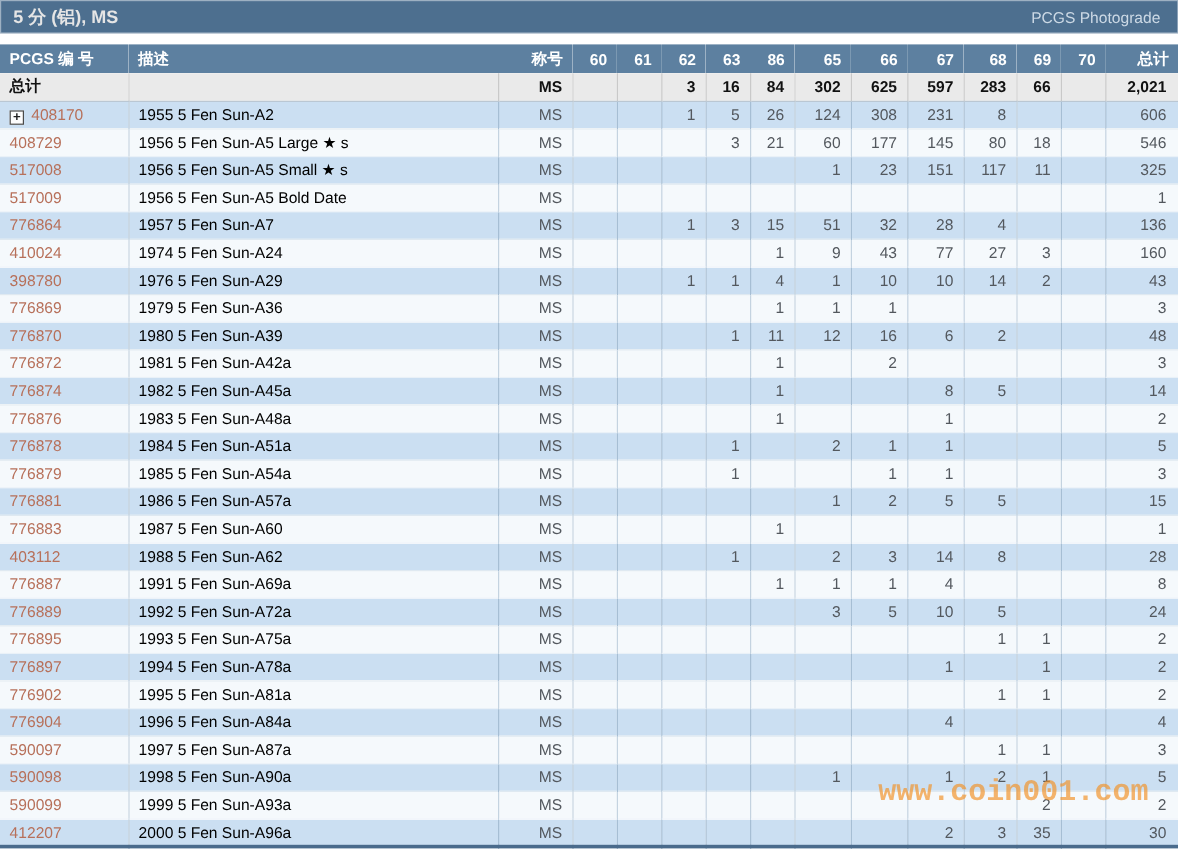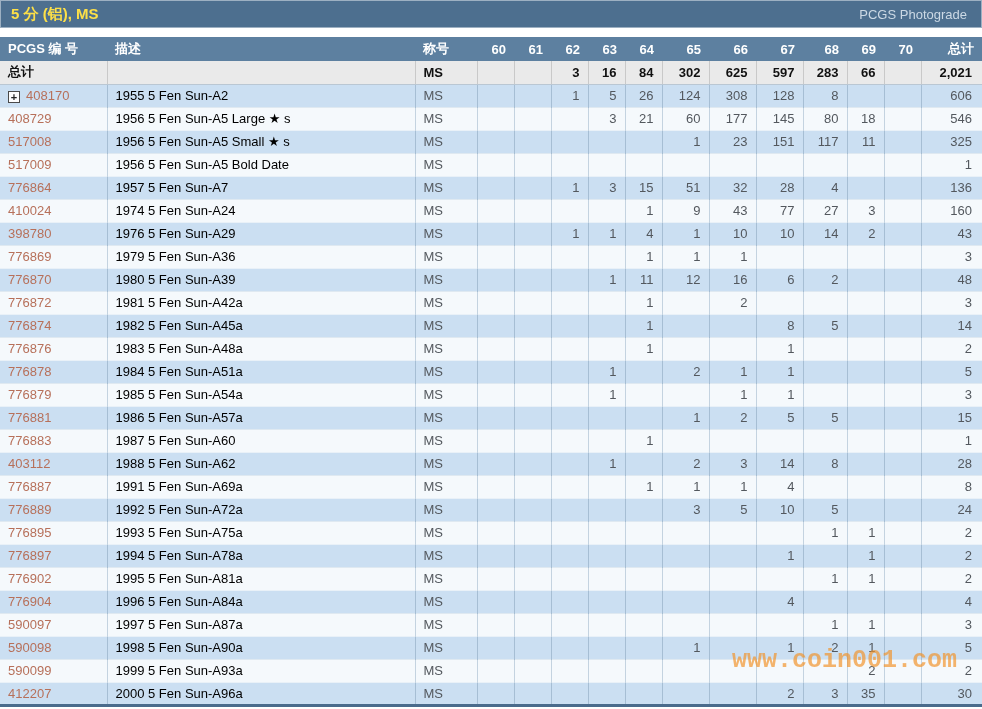--- a/index.html
+++ b/index.html
@@ -12,21 +12,21 @@
     background: #ffffff;
   }
 
   .title-bar {
     height: 28px;
     background: #4d6f8f;
     border: 1px solid #9db0c2;
     display: flex; align-items: center; justify-content: space-between;
     padding: 0 14px 0 10px;
   }
-  .title-text { color: #fde047; font-size: 15px; font-weight: bold; }
+  .title-text { color: #e5e5e5; font-size: 15px; font-weight: bold; }
   .photograde-link { color: #ccd9e5; font-size: 13px; text-decoration: none; cursor: pointer; }
 
   .gap { height: 9px; background: #ffffff; }
 
   table.pop-table {
     width: 982px;
     border-collapse: collapse;
     table-layout: fixed;
     border-bottom: 3px solid #4a6b8c;
   }
@@ -42,21 +42,21 @@
 
   td {
     height: 23px;
     font-size: 13px;
     padding: 0 8px;
     white-space: nowrap; overflow: hidden;
     color: #53585e;
   }
 
   .al-left   { text-align: left; }
-  .al-center { text-align: left; }
+  .al-center { text-align: right; }
   .al-right  { text-align: right; }
 
   tr.totals-row td {
     background: #eaeaea;
     color: #111111;
     font-weight: bold;
     border-right: 1px solid #c9c9c9;
     border-bottom: 1px solid #bac7d3;
   }
   tr.totals-row td:last-child { border-right: none; }
@@ -136,21 +136,21 @@
       </colgroup>
     <thead>
       <tr>
           <th class="al-left">PCGS 编 号</th>
           <th class="al-left">描述</th>
           <th class="al-center">称号</th>
           <th class="al-right">60</th>
           <th class="al-right">61</th>
           <th class="al-right">62</th>
           <th class="al-right">63</th>
-          <th class="al-right">64</th>
+          <th class="al-right">86</th>
           <th class="al-right">65</th>
           <th class="al-right">66</th>
           <th class="al-right">67</th>
           <th class="al-right">68</th>
           <th class="al-right">69</th>
           <th class="al-right">70</th>
           <th class="al-right">总计</th>
         </tr>
     </thead>
     <tbody>
@@ -175,21 +175,21 @@
           <td class="al-left"><span class="expand-icon">+</span><a class="pcgs-link">408170</a></td>
           <td class="al-left desc-cell">1955 5 Fen Sun-A2</td>
           <td class="al-center">MS</td>
           <td class="al-right"></td>
           <td class="al-right"></td>
           <td class="al-right">1</td>
           <td class="al-right">5</td>
           <td class="al-right">26</td>
           <td class="al-right">124</td>
           <td class="al-right">308</td>
-          <td class="al-right">128</td>
+          <td class="al-right">231</td>
           <td class="al-right">8</td>
           <td class="al-right"></td>
           <td class="al-right"></td>
           <td class="al-right total-cell">606</td>
         </tr>
         <tr class="row-white">
           <td class="al-left"><a class="pcgs-link">408729</a></td>
           <td class="al-left desc-cell">1956 5 Fen Sun-A5 Large ★ s</td>
           <td class="al-center">MS</td>
           <td class="al-right"></td>

